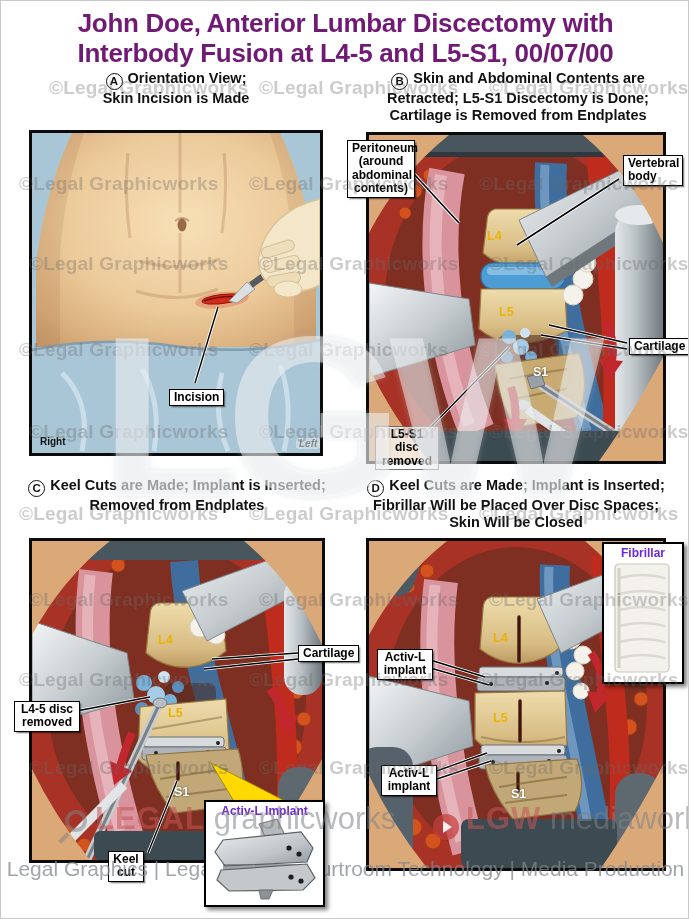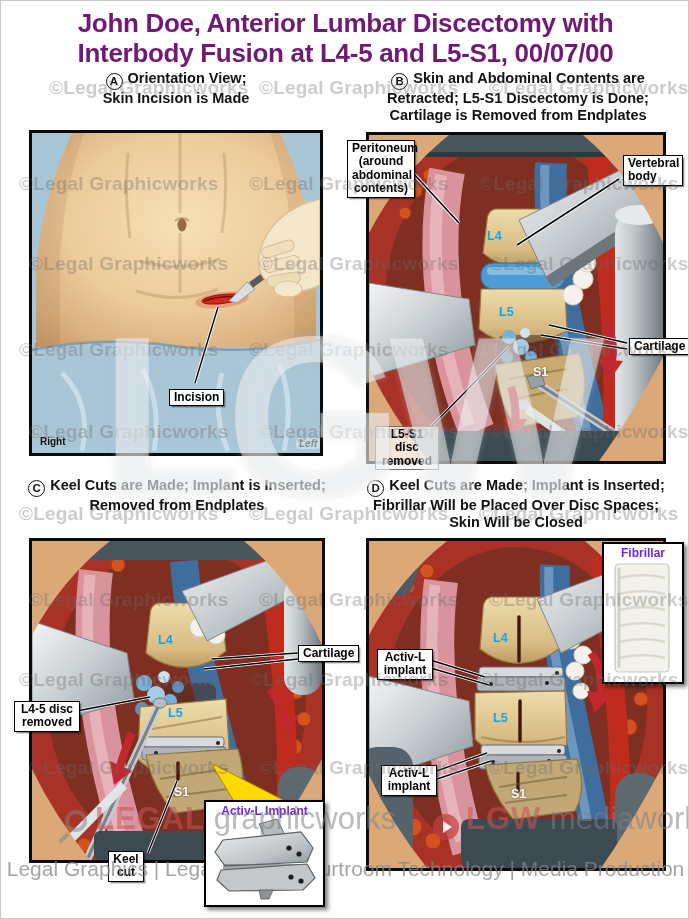--- a/index.html
+++ b/index.html
@@ -31,21 +31,21 @@
   .panel svg { display:block; }
   
   .callout {
     position:absolute; background:#ffffff; border:1.5px solid #000;
     padding:1px 4px; font-size:12px; font-weight:bold; line-height:1.12;
     color:#000; text-align:center; white-space:pre-line; z-index:8;
     box-shadow:1.5px 1.5px 1.5px rgba(0,0,0,0.45);
   }
   .callout.faded { background:rgba(255,255,255,0.72); border-color:rgba(0,0,0,0.55); box-shadow:none; }
   .vlabel {
-    position:absolute; font-size:12.5px; font-weight:bold; color:#0ea5e9; z-index:7;
+    position:absolute; font-size:12.5px; font-weight:bold; color:#eab308; z-index:7;
   }
   .vlabel.light { color:#fff; text-shadow:0 0 2px rgba(0,0,0,0.6); }
   .orient { position:absolute; font-size:10px; font-weight:bold; color:#111; z-index:7; }
   .orient.faded { color:rgba(120,125,128,0.85); background:rgba(235,238,240,0.5); padding:0 3px; border-radius:3px;font-style:italic; }
   
   .inset {
     position:absolute; background:#fff; border:2.5px solid #000; z-index:20;
     box-shadow:3px 3px 4px rgba(0,0,0,0.5); text-align:center;
   }
   .inset-title { font-size:12px; font-weight:bold; color:#6d28d9; margin-top:2px; }

